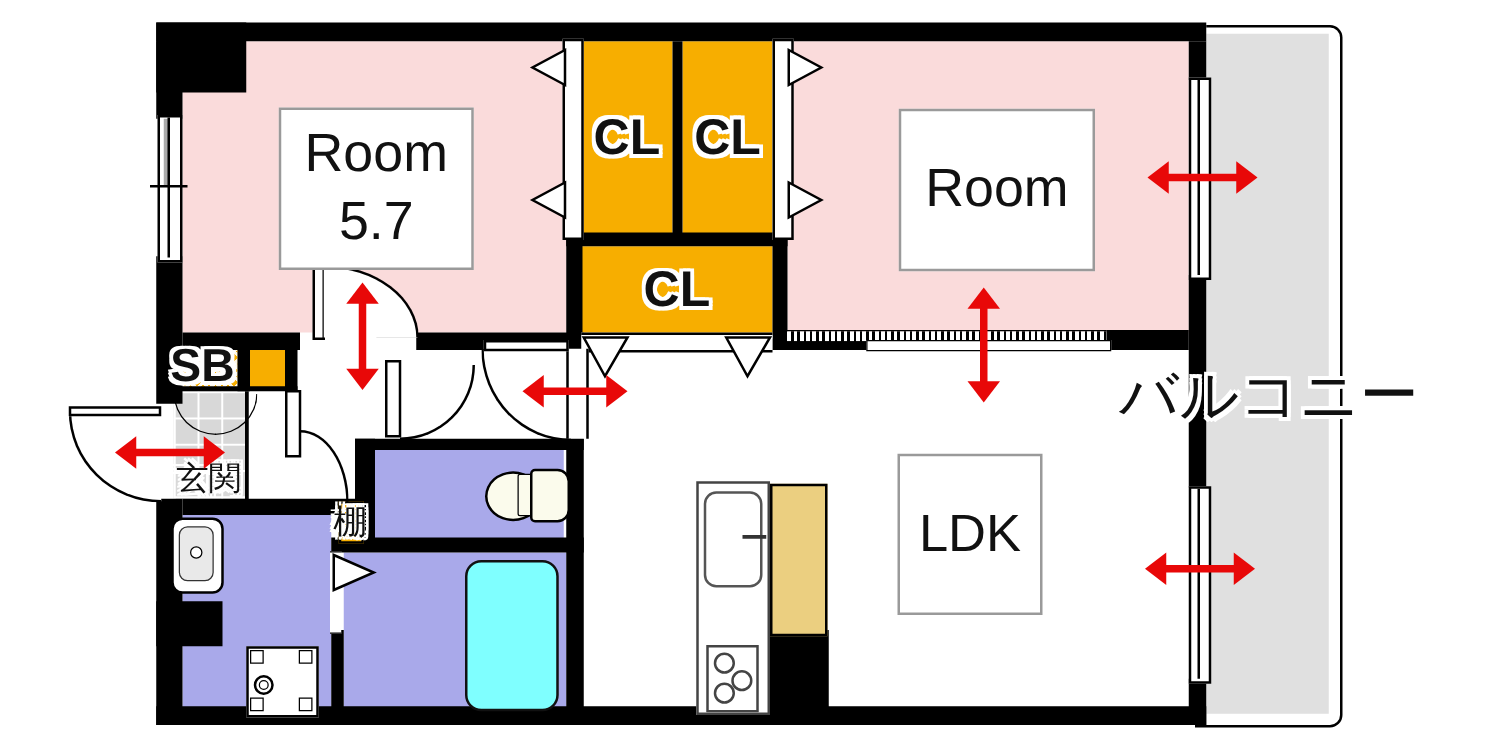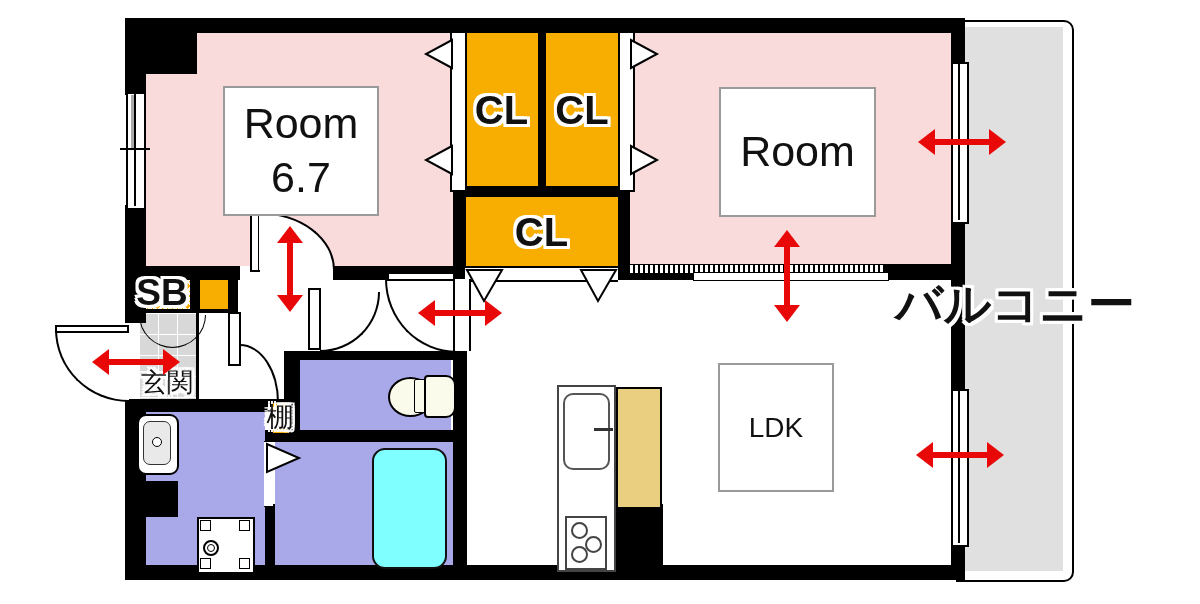--- a/index.html
+++ b/index.html
@@ -154,35 +154,35 @@
   <div class="abs" style="left:207px;top:544px;width:6px;height:6px;border:1.5px solid #000;border-radius:50%;z-index:28;"></div>
 
   <div class="abs z6" style="left:388px;top:377px;width:41px;height:36px;background:#FBFBEC;border:2px solid #000;border-radius:50%;"></div>
   <div class="abs" style="left:414px;top:379px;width:14px;height:32px;background:#FBFBEC;border:1.5px solid #000;border-radius:2px;z-index:27;"></div>
   <div class="abs" style="left:424px;top:375px;width:28px;height:39px;background:#FBFBEC;border:2px solid #000;border-radius:4px 10px 10px 4px;z-index:28;"></div>
 
   <div class="abs" style="left:271px;top:401px;width:16px;height:30px;background:#F7AE00;border:2px solid #000;z-index:21;"></div>
 
   <div class="lab roombox" style="left:223px;top:86px;width:152px;height:126px;z-index:30;">
     <div>Room</div>
-    <div>6.7</div>
+    <div>5.7</div>
   </div>
   <div class="lab roombox" style="left:719px;top:87px;width:153px;height:126px;z-index:30;">
     <div>Room</div>
   </div>
-  <div class="lab roombox" style="left:718px;top:363px;width:112px;height:125px;font-size:28px;z-index:30;">
+  <div class="lab roombox" style="left:718px;top:363px;width:112px;height:125px;font-size:42px;z-index:30;">
     <div>LDK</div>
   </div>
   <div class="lab stroke" style="left:465px;top:85px;width:73px;height:50px;font-size:40px;font-weight:bold;z-index:30;">CL</div>
   <div class="lab stroke" style="left:546px;top:85px;width:72px;height:50px;font-size:40px;font-weight:bold;z-index:30;">CL</div>
   <div class="lab stroke" style="left:465px;top:207px;width:153px;height:50px;font-size:40px;font-weight:bold;z-index:30;">CL</div>
   <div class="lab stroke" style="left:131px;top:274px;width:62px;height:38px;font-size:37px;font-weight:bold;z-index:30;">SB</div>
   <div class="lab stroke" style="left:136px;top:367px;width:62px;height:30px;font-size:26px;z-index:30;">玄関</div>
   <div class="lab stroke" style="left:266px;top:402px;width:28px;height:30px;font-size:27px;z-index:30;">棚</div>
-  <div class="lab stroke" style="left:878px;top:276px;width:274px;height:56px;font-size:47px;font-weight:bold;white-space:nowrap;z-index:50;">バルコニー</div>
+  <div class="lab stroke" style="left:878px;top:288px;width:274px;height:56px;font-size:47px;font-weight:normal;white-space:nowrap;z-index:50;">バルコニー</div>
 
   <div class="arr" style="left:277px;top:226px;width:26px;height:86px;">
     <div class="h" style="left:0;top:0;border-left:13px solid transparent;border-right:13px solid transparent;border-bottom:17px solid #e80808;"></div>
     <div class="sh" style="left:10px;top:14px;width:6px;height:58px;"></div>
     <div class="h" style="left:0;bottom:0;border-left:13px solid transparent;border-right:13px solid transparent;border-top:17px solid #e80808;"></div>
   </div>
 
   <div class="arr" style="left:92px;top:349px;width:88px;height:26px;">
     <div class="h" style="left:0;top:0;border-top:13px solid transparent;border-bottom:13px solid transparent;border-right:17px solid #e80808;"></div>
     <div class="sh" style="left:14px;top:10px;width:60px;height:6px;"></div>

